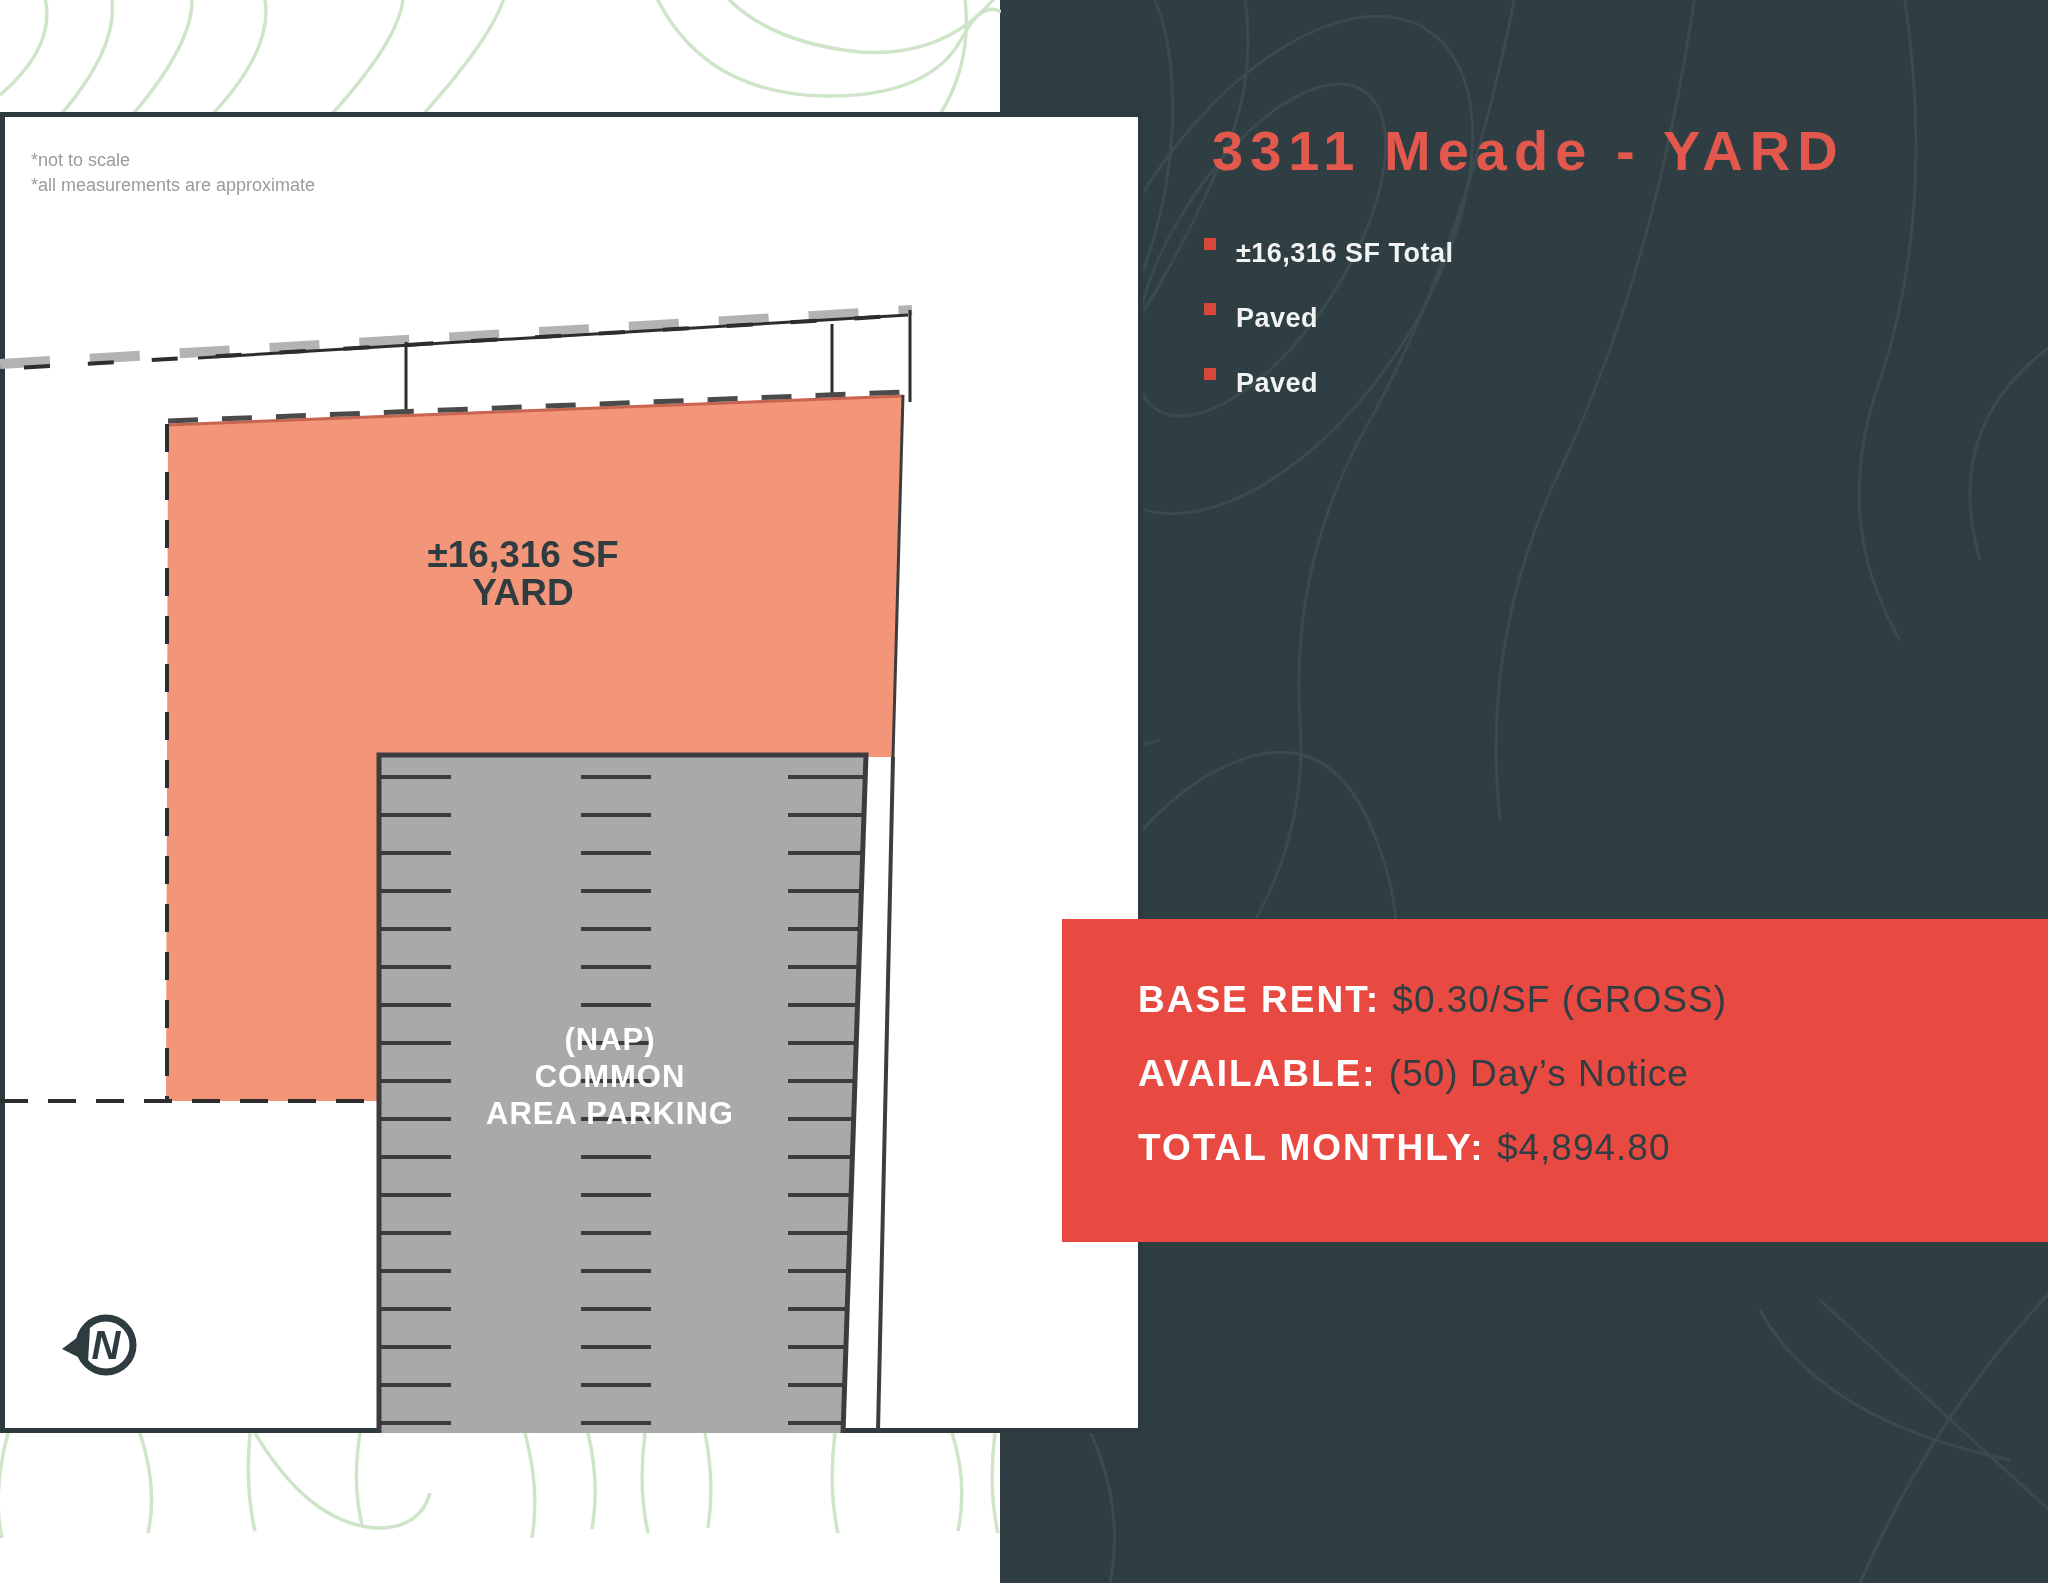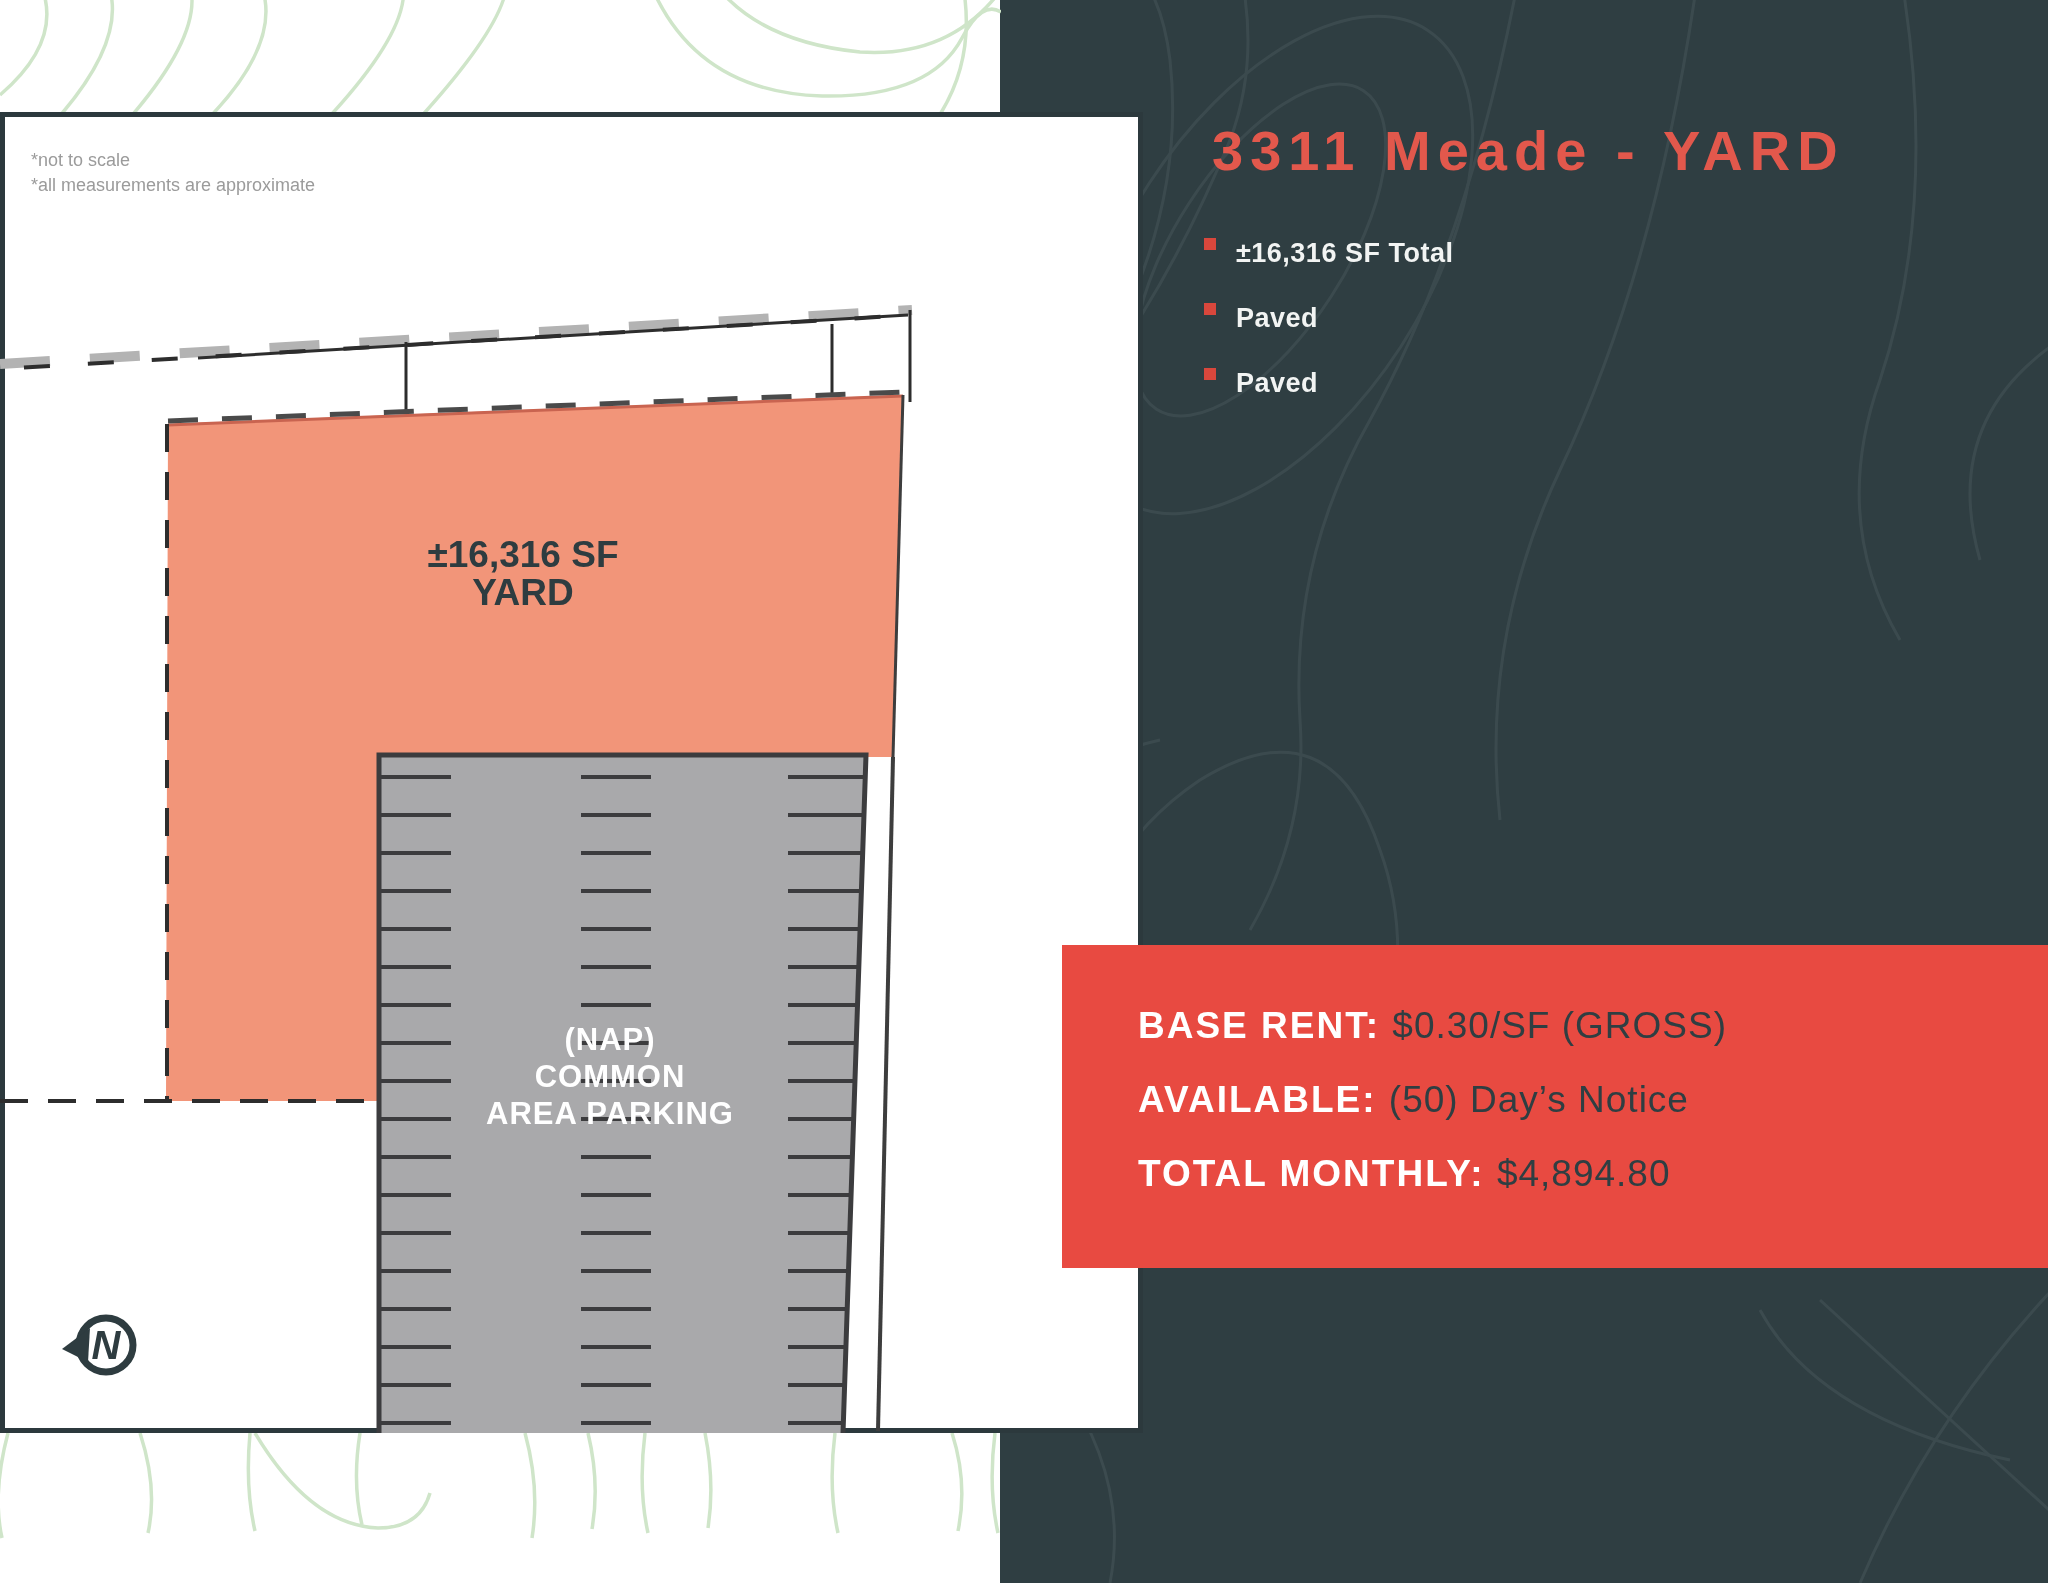--- a/index.html
+++ b/index.html
@@ -5,21 +5,21 @@
   html,body{margin:0;padding:0;background:#ffffff;}
   .page{position:relative;width:2048px;height:1583px;overflow:hidden;background:#ffffff;font-family:"Liberation Sans",sans-serif;}
   .bg-right{position:absolute;left:1000px;top:0;width:1048px;height:1583px;background:#2f3e42;}
   .bg-contours,.green-contours-top,.green-contours-bottom{position:absolute;pointer-events:none;}
   .plan-panel{position:absolute;left:0;top:112px;width:1143px;height:1321px;}
   .title{position:absolute;left:1212px;top:118px;width:820px;font-size:56px;font-weight:700;letter-spacing:7px;color:#e2584c;}
   .bullets{position:absolute;left:1204px;top:238px;width:600px;}
   .bullet-row{display:flex;align-items:flex-start;height:38px;margin-bottom:27px;}
   .bullet-sq{width:12px;height:12px;background:#d9473c;margin-right:20px;flex:none;}
   .bullet-label{font-size:27px;font-weight:700;color:#f2f4f3;letter-spacing:0.5px;}
-  .banner{position:absolute;left:1062px;top:945px;width:986px;height:323px;background:#e84a41;box-sizing:border-box;padding:60px 0 0 76px;}
+  .banner{position:absolute;left:1062px;top:919px;width:986px;height:323px;background:#e84a41;box-sizing:border-box;padding:60px 0 0 76px;}
   .banner-row{height:42px;line-height:42px;margin-bottom:32px;white-space:nowrap;}
   .banner-label{font-size:37px;font-weight:700;letter-spacing:2px;color:#ffffff;}
   .banner-value{font-size:37px;font-weight:400;letter-spacing:1px;color:#2f3e42;}
 </style>
 </head>
 <body>
 
 <div class="page">
 
   <div class="bg-right"></div>

